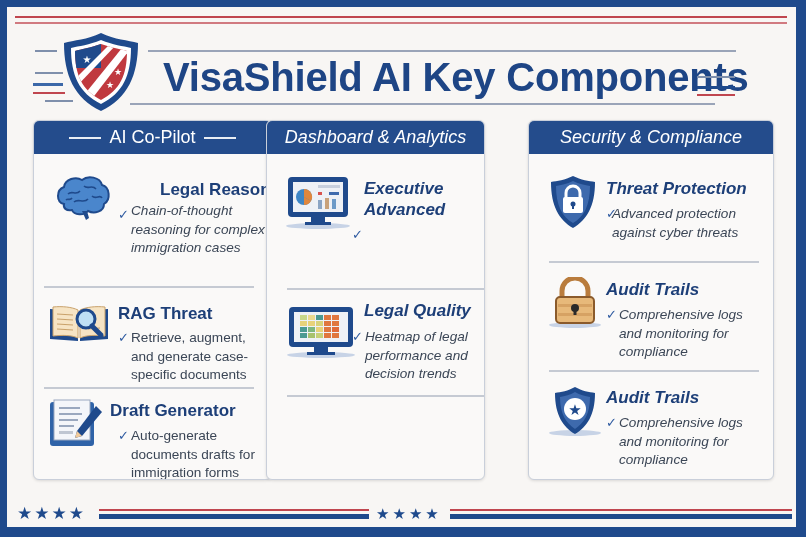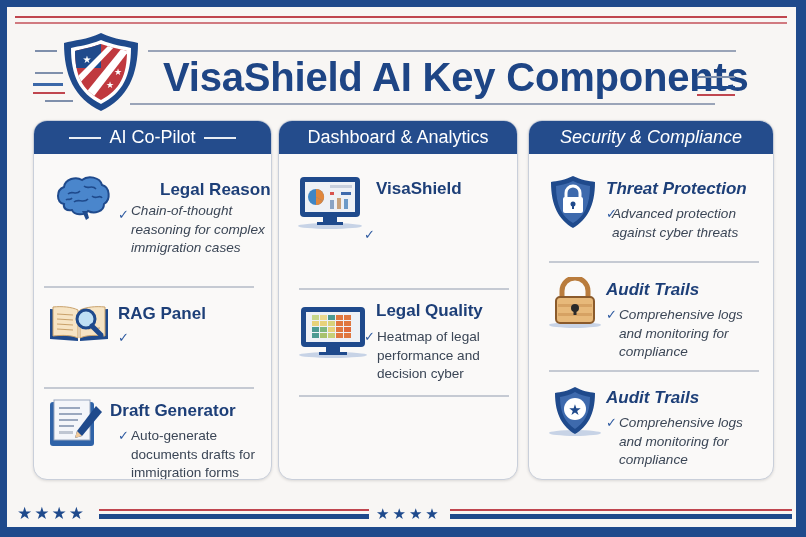--- a/index.html
+++ b/index.html
@@ -22,21 +22,21 @@
   .title-rule-bot { position: absolute; left: 130px; top: 73px; width: 585px; height: 2px; background: #9aa4b8; }
   .title {
     position: absolute; left: 163px; top: 22px; height: 50px;
     font-size: 40px; font-weight: bold; color: #1e4585; letter-spacing: -0.2px;
     line-height: 50px; white-space: nowrap;
   }
   .speed { position: absolute; height: 2px; }
 
   .panel {
     position: absolute; top: 120px; height: 360px;
-    background: #faf9f8; border: 1.5px solid #c9cfda; border-radius: 14px;
+    background: #faf9f8; border: 1.5px solid #c9cfda; border-radius: 6px;
     overflow: hidden; box-shadow: 0 1px 3px rgba(0,0,0,.12);
   }
   .panel-head {
     height: 33px; background: #244c8c; color: #fff;
     font-size: 18px; text-align: center; line-height: 33px; white-space: nowrap;
   }
   .panel-head .dash { display: inline-block; width: 32px; height: 2px; background: #fff; vertical-align: middle; margin: 0 8px; opacity: .9; }
 
   .item { position: absolute; left: 0; width: 100%; }
   .item .icon { position: absolute; }
@@ -120,22 +120,23 @@
       <g stroke="#c9a26b" stroke-width="1.2">
           <line x1="9" y1="13" x2="25" y2="14"></line>
           <line x1="9" y1="18" x2="25" y2="19"></line>
           <line x1="9" y1="23" x2="25" y2="24"></line>
           <line x1="9" y1="28" x2="25" y2="29"></line>
           <line x1="40" y1="28" x2="52" y2="27"></line>
         </g>
       <circle cx="38" cy="18" r="9" fill="#bfe0f5" stroke="#1f4a8c" stroke-width="3"></circle>
       <line x1="44" y1="25" x2="53" y2="34" stroke="#1f4a8c" stroke-width="5" stroke-linecap="round"></line>
     </svg>
-    <div class="name" style="left:84px;top:10px;">RAG Panel</div>
+    <div class="name" style="left:84px;top:10px;">RAG Threat</div>
     <span class="check" style="left:84px;top:37px;">✓</span>
+    <div class="desc" style="left:97px;top:36px;width:135px;">Retrieve, augment, and generate case-specific documents</div>
   </div>
   <div class="divider" style="left:10px;top:266px;width:210px;"></div>
 
   <div class="item" style="top:272px;height:85px;">
     <svg class="icon" style="left:14px;top:5px;" width="56" height="50" viewBox="0 0 56 50">
       <rect x="2" y="4" width="44" height="44" rx="3" fill="#2f63a8"></rect>
       <rect x="6" y="2" width="36" height="40" fill="#f4f6fa" stroke="#9aa8bf" stroke-width="1"></rect>
       <g stroke="#9aa8bf" stroke-width="1.8">
           <line x1="11" y1="10" x2="32" y2="10"></line>
           <line x1="11" y1="16" x2="34" y2="16"></line>
@@ -145,21 +146,21 @@
       <rect x="11" y="33" width="14" height="3" fill="#bfc6d2"></rect>
       <path d="M48 8 L54 14 L34 38 L27 40 L29 33 Z" fill="#1f4a8c"></path>
       <path d="M29 33 L34 38 L27 40 Z" fill="#f0c99a"></path>
     </svg>
     <div class="name" style="left:76px;top:7px;">Draft Generator</div>
     <span class="check" style="left:84px;top:35px;">✓</span>
     <div class="desc" style="left:97px;top:34px;width:140px;">Auto-generate documents drafts for immigration forms</div>
   </div>
 </div>
 
-<div class="panel" style="left:278px;width:240px;">
+<div class="panel" style="left:266px;width:219px;font-style:italic;">
   <div class="panel-head">
     <span>Dashboard &amp; Analytics</span>
   </div>
 
   <div class="item" style="top:45px;height:120px;">
     <svg class="icon" style="left:18px;top:8px;" width="66" height="58" viewBox="0 0 66 58">
       <ellipse cx="33" cy="52" rx="32" ry="3" fill="#c7d3e6"></ellipse>
       <rect x="3" y="3" width="60" height="40" rx="4" fill="#1f4a8c"></rect>
       <rect x="8" y="8" width="50" height="30" fill="#eef1f6"></rect>
       <rect x="26" y="43" width="14" height="6" fill="#1f4a8c"></rect>
@@ -168,21 +169,22 @@
       <path d="M19 23 L19 15 A8 8 0 0 1 26 27 Z" fill="#e0873d"></path>
       <path d="M19 23 L26 27 A8 8 0 0 1 19 31 Z" fill="#e0873d"></path>
       <rect x="33" y="11" width="22" height="3" fill="#c7cfdd"></rect>
       <rect x="33" y="18" width="4" height="3" fill="#d9534f"></rect>
       <rect x="44" y="18" width="10" height="3" fill="#3e6aad"></rect>
       <rect x="33" y="26" width="4" height="9" fill="#8aa4c4"></rect>
       <rect x="40" y="24" width="4" height="11" fill="#c9a27a"></rect>
       <rect x="47" y="25" width="4" height="10" fill="#6c9ac8"></rect>
     </svg>
     <div class="name" style="left:97px;top:12px;">
-      <div>VisaShield</div>
+      <div>Executive</div>
+      <div>Advanced</div>
     </div>
     <span class="check" style="left:85px;top:61px;">✓</span>
   </div>
   <div class="divider" style="left:20px;top:167px;width:210px;"></div>
 
   <div class="item" style="top:172px;height:100px;">
     <svg class="icon" style="left:20px;top:12px;" width="68" height="54" viewBox="0 0 68 54">
       <ellipse cx="34" cy="50" rx="34" ry="3" fill="#c7d3e6"></ellipse>
       <rect x="2" y="2" width="64" height="40" rx="4" fill="#1f4a8c"></rect>
       <rect x="7" y="7" width="54" height="30" fill="#eef1f6"></rect>
@@ -206,21 +208,21 @@
           <rect x="45" y="22" width="7" height="5" fill="#e06a3a"></rect>
         <rect x="13" y="28" width="7" height="5" fill="#4c9a92"></rect>
           <rect x="21" y="28" width="7" height="5" fill="#a8c26e"></rect>
           <rect x="29" y="28" width="7" height="5" fill="#c7d078"></rect>
           <rect x="37" y="28" width="7" height="5" fill="#e0773f"></rect>
           <rect x="45" y="28" width="7" height="5" fill="#e0773f"></rect>
       </g>
     </svg>
     <div class="name" style="left:97px;top:7px;">Legal Quality</div>
     <span class="check" style="left:85px;top:36px;">✓</span>
-    <div class="desc" style="left:98px;top:35px;width:140px;">Heatmap of legal performance and decision cyber</div>
+    <div class="desc" style="left:98px;top:35px;width:140px;">Heatmap of legal performance and decision trends</div>
   </div>
   <div class="divider" style="left:20px;top:274px;width:210px;"></div>
 </div>
 
 <div class="panel" style="left:528px;width:246px;font-style:italic;">
   <div class="panel-head">
     <span>Security &amp; Compliance</span>
   </div>
 
   <div class="item" style="top:45px;height:100px;">

